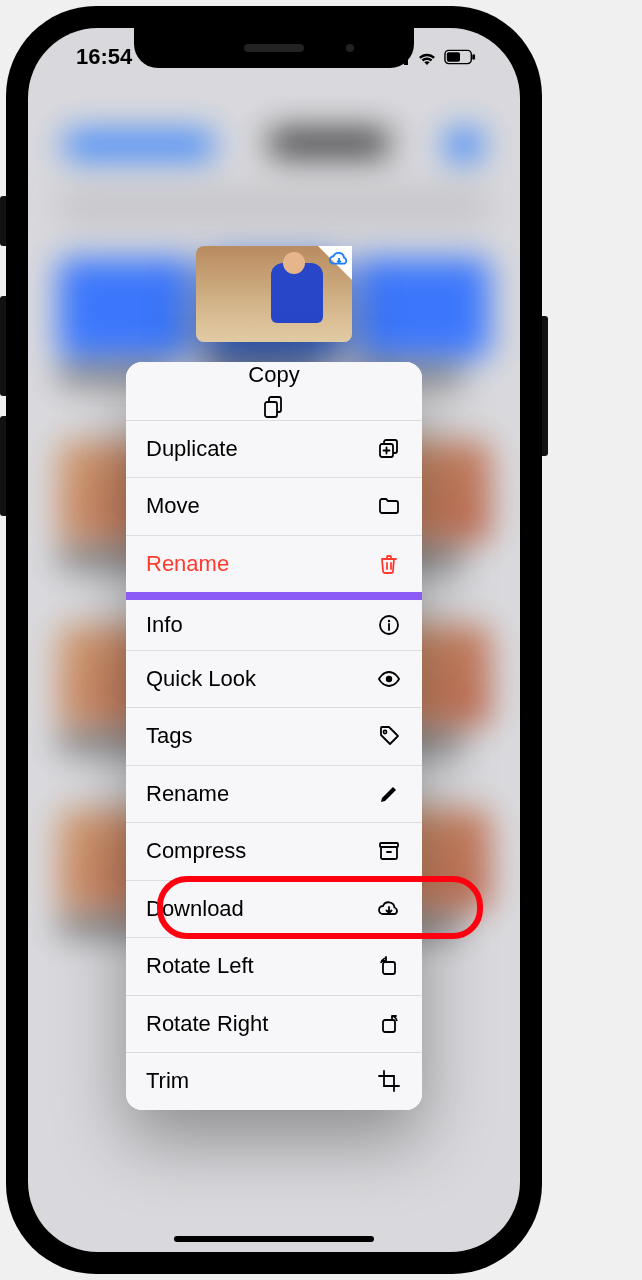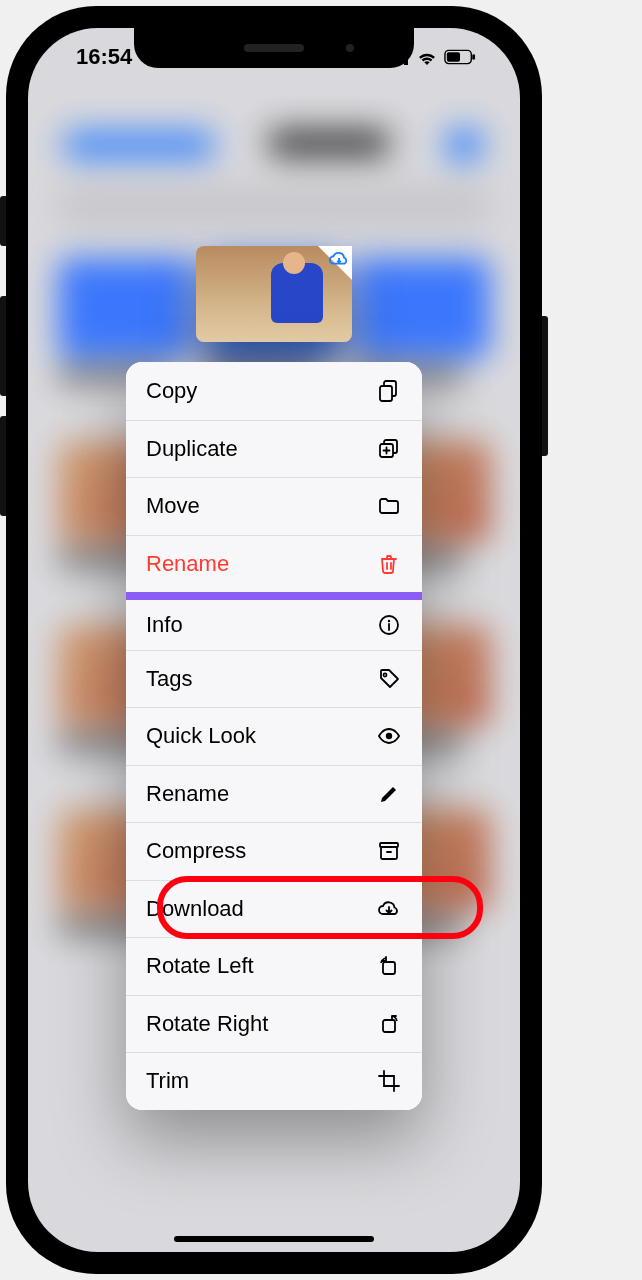--- a/index.html
+++ b/index.html
@@ -143,21 +143,21 @@
   .menu .item {
     display:flex; align-items:center; justify-content:space-between;
     height:57.5px;
     padding:0 20px;
     font-size:22px;
     color:#000;
     background:#f7f6f8;
     border-top:1px solid rgba(0,0,0,.10);
     position:relative;
   }
-  .menu .item:first-child { border-top:none;}
+  .menu .item:first-child { border-top:none;flex-direction:column;}
   .menu .item.section { border-top:8px solid #8b5cf6;gap:28px;}
   .menu .item.destructive { color:#ff3b30;}
   .menu .item .ico { width:26px; height:26px; display:flex; align-items:center; justify-content:center;}
   .menu .item .ico svg{ display:block;}
 
   .highlight-ring {
     position:absolute;
     z-index:30;
     border:6px solid #ff0010;
     border-radius:30px;
@@ -318,32 +318,32 @@
         </div>
         <div class="item section">
           <span>Info</span>
           <span class="ico">
             <svg width="24" height="24" viewBox="0 0 24 24" style="color:#000">
               <use href="#ico-info-circle"></use>
             </svg>
           </span>
         </div>
         <div class="item">
+          <span>Quick Look</span>
+          <span class="ico">
+            <svg width="24" height="24" viewBox="0 0 24 24" style="color:#000">
+              <use href="#ico-eye"></use>
+            </svg>
+          </span>
+        </div>
+        <div class="item">
           <span>Tags</span>
           <span class="ico">
             <svg width="24" height="24" viewBox="0 0 24 24" style="color:#000">
               <use href="#ico-tag"></use>
-            </svg>
-          </span>
-        </div>
-        <div class="item">
-          <span>Quick Look</span>
-          <span class="ico">
-            <svg width="24" height="24" viewBox="0 0 24 24" style="color:#000">
-              <use href="#ico-eye"></use>
             </svg>
           </span>
         </div>
         <div class="item">
           <span>Rename</span>
           <span class="ico">
             <svg width="24" height="24" viewBox="0 0 24 24" style="color:#000">
               <use href="#ico-pencil"></use>
             </svg>
           </span>

